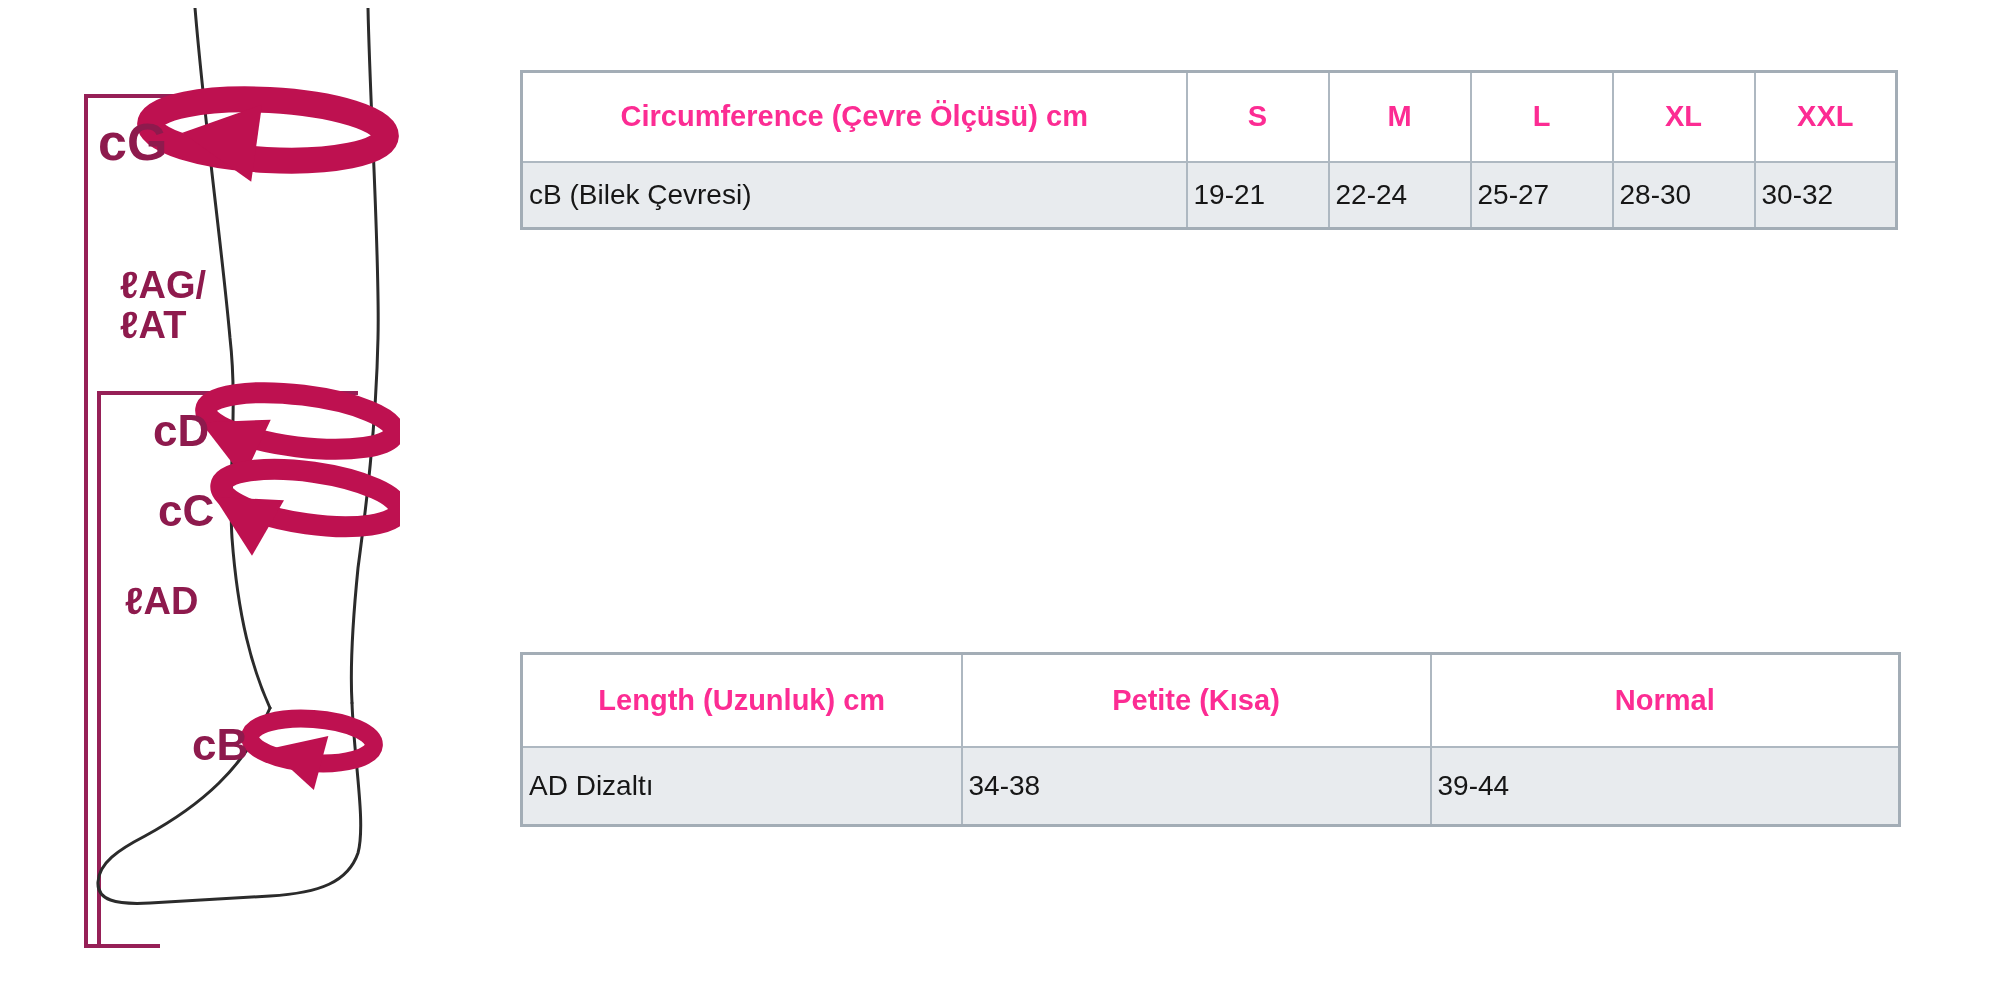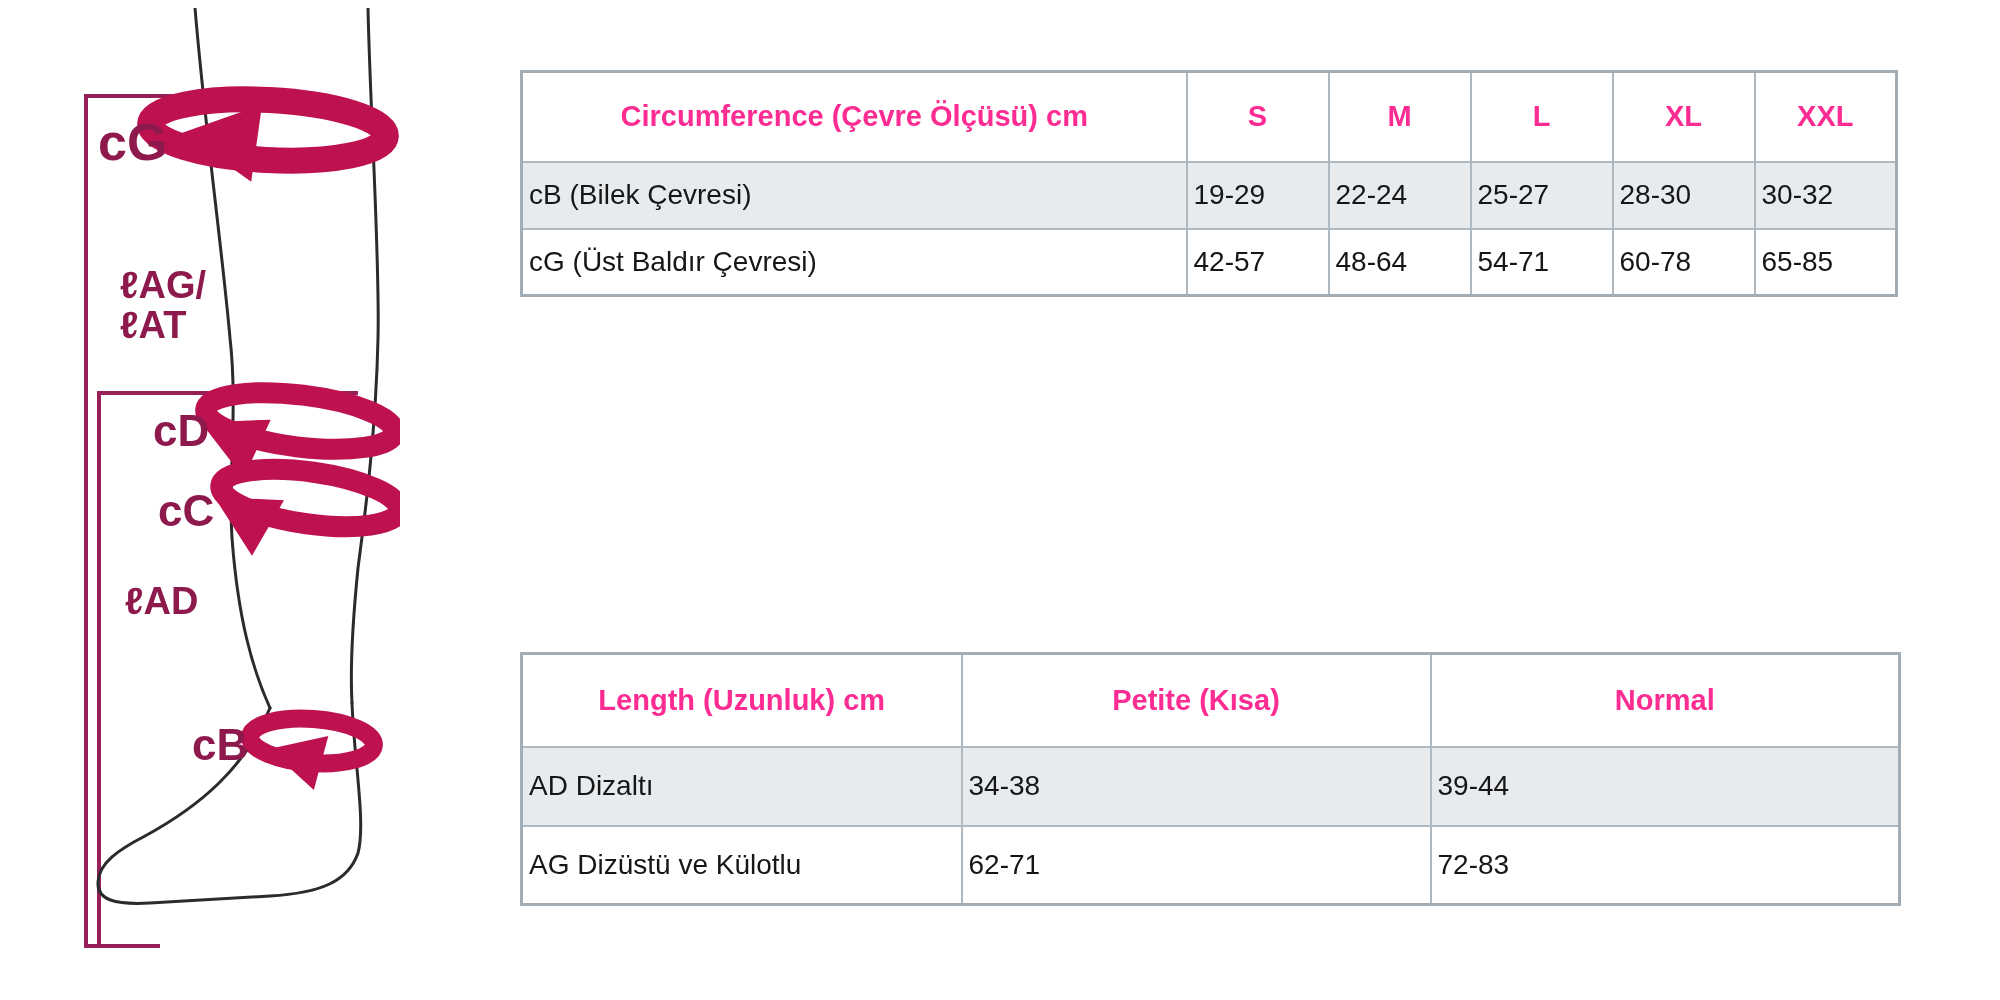--- a/index.html
+++ b/index.html
@@ -109,33 +109,25 @@
         <th>S</th>
         <th>M</th>
         <th>L</th>
         <th>XL</th>
         <th>XXL</th>
       </tr>
     </thead>
     <tbody>
       <tr>
         <td>cB (Bilek Çevresi)</td>
-        <td>19-29</td>
+        <td>19-21</td>
         <td>22-24</td>
         <td>25-27</td>
         <td>28-30</td>
         <td>30-32</td>
-      </tr>
-      <tr>
-        <td>cG (Üst Baldır Çevresi)</td>
-        <td>42-57</td>
-        <td>48-64</td>
-        <td>54-71</td>
-        <td>60-78</td>
-        <td>65-85</td>
       </tr>
     </tbody>
   </table>
 
 <table class="size-table t2">
   <colgroup>
     <col class="col-label">
     <col class="col-range">
       <col class="col-range">
   </colgroup>
@@ -145,19 +137,14 @@
         <th>Petite (Kısa)</th>
         <th>Normal</th>
       </tr>
     </thead>
     <tbody>
       <tr>
         <td>AD Dizaltı</td>
         <td>34-38</td>
         <td>39-44</td>
       </tr>
-      <tr>
-        <td>AG Dizüstü ve Külotlu</td>
-        <td>62-71</td>
-        <td>72-83</td>
-      </tr>
     </tbody>
   </table>
 
 </body></html>

